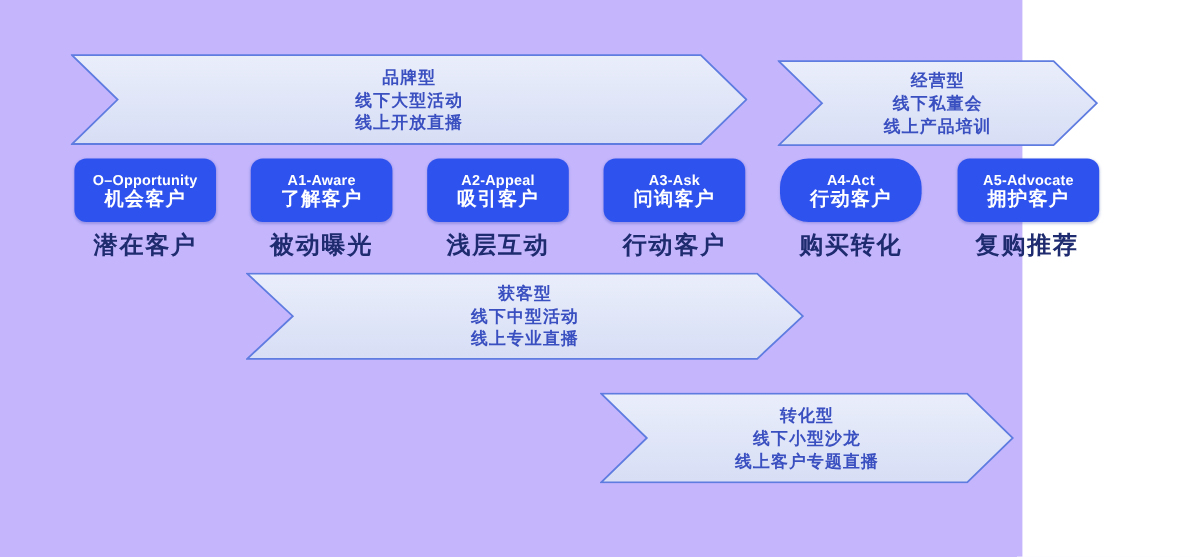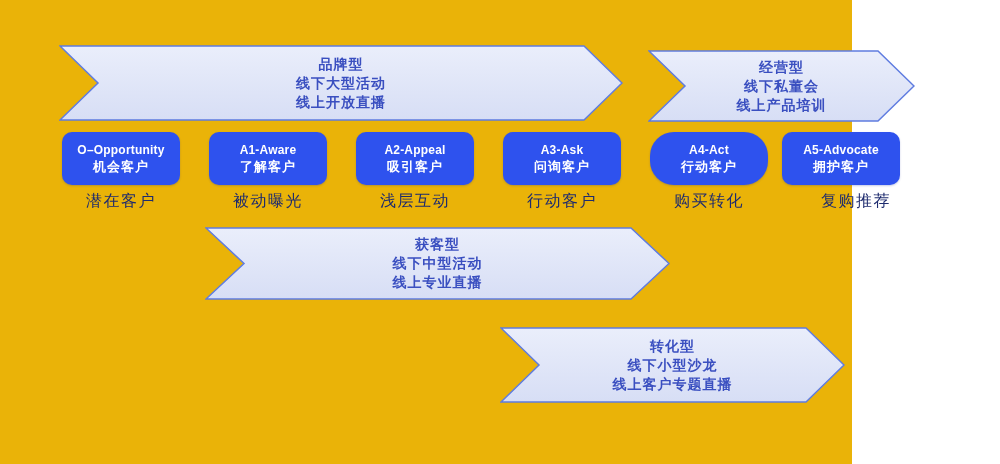--- a/index.html
+++ b/index.html
@@ -1,21 +1,21 @@
 <!DOCTYPE html>
 <html><head>
 <meta charset="utf-8">
 <style>
   * { margin: 0; padding: 0; box-sizing: border-box; }
   html, body { background: #ffffff; }
   body {
     font-family: "Liberation Sans", "DejaVu Sans", sans-serif;
     width: 1000px; height: 464px; position: relative; overflow: hidden;
   }
-  .canvas { position: absolute; inset: 0; width: 852px; height: 464px; background: #eab308; }
+  .canvas { position: absolute; inset: 0; width: 852px; height: 464px; background: #c4b5fd; }
 
   
   .banner { position: absolute; }
   .banner svg { position: absolute; inset: 0; width: 100%; height: 100%; display: block; }
   .banner .banner-text {
     position: absolute; inset: 0;
     display: flex; flex-direction: column; align-items: center; justify-content: center;
     text-align: center;
     color: #3a4fc0; font-weight: bold; font-size: 14px; line-height: 19px;
     letter-spacing: 1px;
@@ -23,40 +23,40 @@
 
   
   .stage-box {
     position: absolute; top: 132px; width: 118px; height: 53px;
     background: #2e52ee; border-radius: 10px;
     display: flex; flex-direction: column; align-items: center; justify-content: center;
     color: #ffffff; text-align: center;
     box-shadow: 0 1px 2px rgba(30, 50, 160, 0.25);
   }
   .stage-box .code { font-size: 12px; font-weight: 600; line-height: 15px; letter-spacing: 0.2px; }
-  .stage-box .cname { font-size: 13px; font-weight: bold; line-height: 17px; letter-spacing: 1px; }
+  .stage-box .cname { font-size: 16px; font-weight: bold; line-height: 17px; letter-spacing: 1px; }
 
   .stage-label {
     position: absolute; top: 191px; width: 118px;
-    text-align: center; font-size: 16px; font-weight: normal; color: #1e2b6e;
+    text-align: center; font-size: 20px; font-weight: bold; color: #1e2b6e;
     letter-spacing: 1.5px;
   }
 
   
   #banner-brand       { left: 59px;  top: 45px;  width: 564px; height: 76px; }
   #banner-operation   { left: 648px; top: 50px;  width: 267px; height: 72px; }
   #banner-acquisition { left: 205px; top: 227px; width: 465px; height: 73px; }
   #banner-conversion  { left: 500px; top: 327px; width: 345px; height: 76px; }
 
   #stage-0 { left: 62px; }  #label-0 { left: 62px; }
   #stage-1 { left: 209px; } #label-1 { left: 209px; }
   #stage-2 { left: 356px; } #label-2 { left: 356px; }
   #stage-3 { left: 503px; } #label-3 { left: 503px; }
   #stage-4 { left: 650px; border-radius: 24px; } #label-4 { left: 650px; }
-  #stage-5 { left: 782px; align-items: center; } #label-5 { left: 797px; }
+  #stage-5 { left: 798px; align-items: center; } #label-5 { left: 797px; }
 
   .defs-svg { position: absolute; width: 0; height: 0; }
 </style>
 </head>
 <body>
 
 <svg class="defs-svg" aria-hidden="true">
   <defs>
     <linearGradient id="bannerGrad" x1="0" y1="0" x2="0" y2="1">
       <stop offset="0" stop-color="#eaeefb"></stop>

